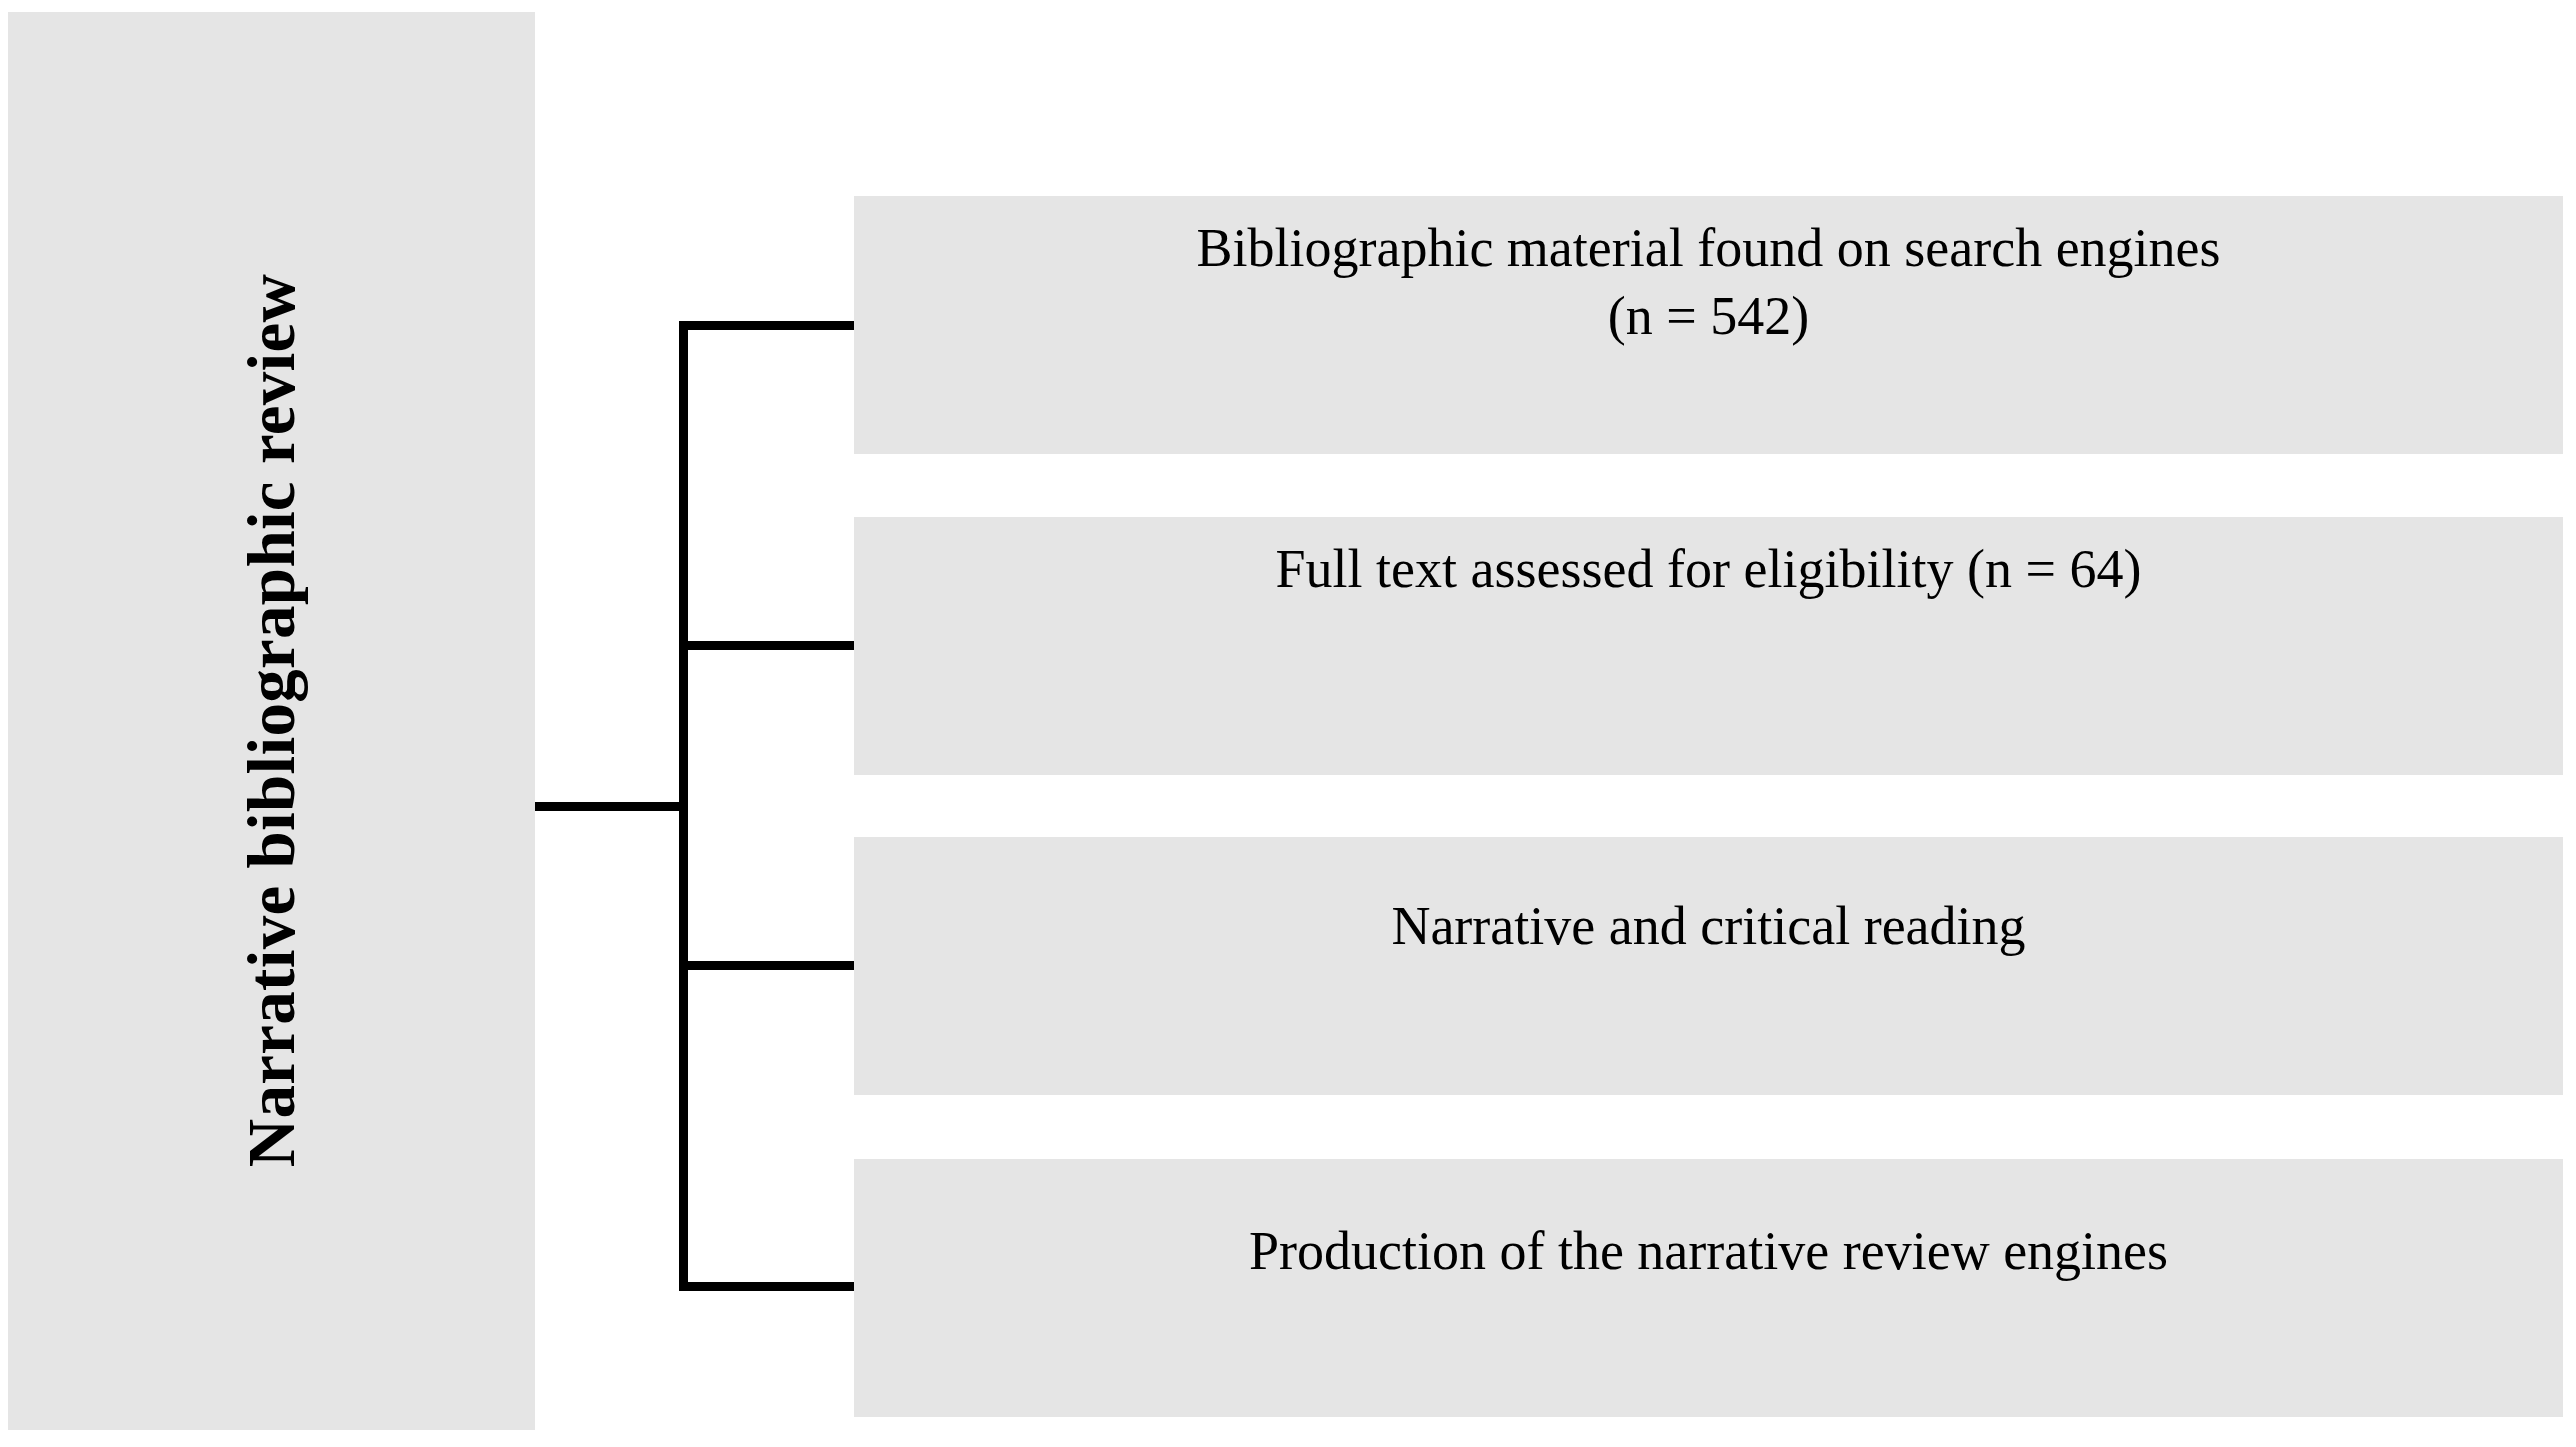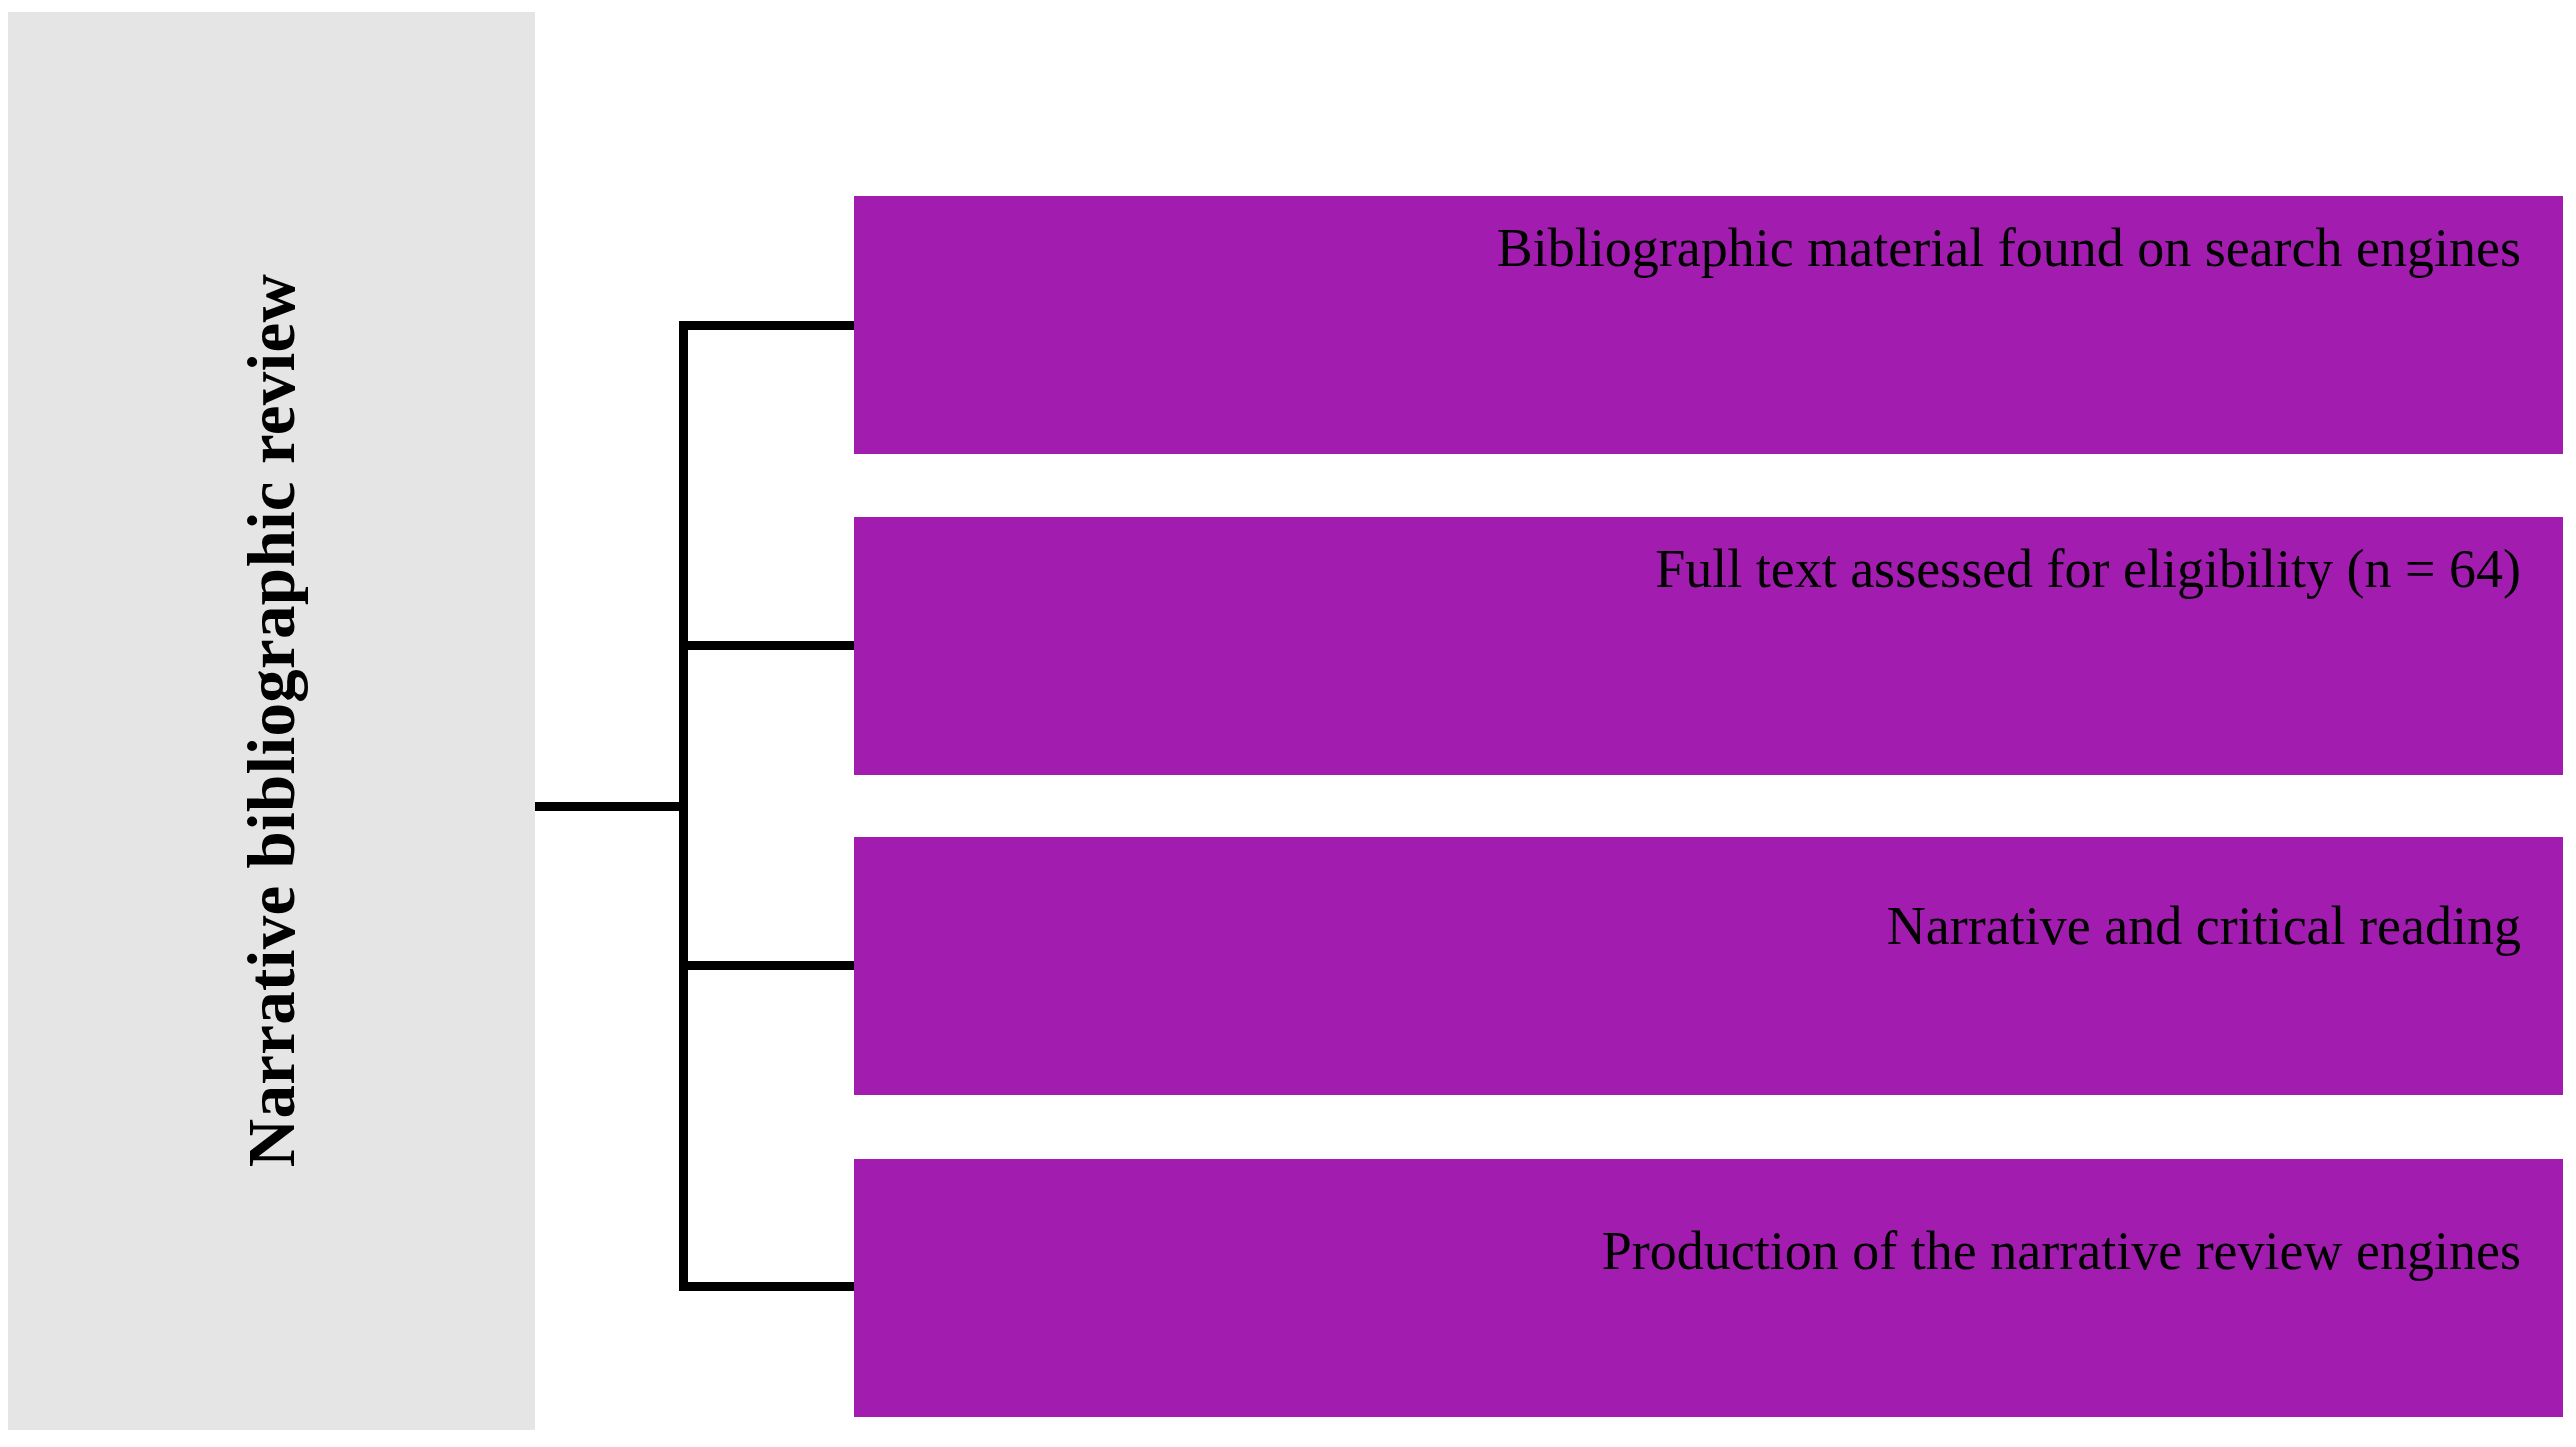--- a/index.html
+++ b/index.html
@@ -77,24 +77,24 @@
   .branch-2 { top: 641px; }
   .branch-3 { top: 961px; }
   .branch-4 { top: 1282px; }
 
   
   .step-box {
     position: absolute;
     left: 854px;
     width: 1709px;
     height: 258px;
-    background: #a21caf;
+    background: #e5e5e5;
     box-sizing: border-box;
     padding: 19.4px 42px 0 42px;
-    text-align: right;
+    text-align: center;
   }
   .step-box-1 { top: 196px; }
   .step-box-2 { top: 517px; }
   .step-box-3 { top: 837px; }
   .step-box-4 { top: 1159px; }
 
   .step-text {
     font-family: "Liberation Serif", "DejaVu Serif", serif;
     font-weight: normal;
     font-size: 54px;
@@ -118,20 +118,21 @@
     <div class="line trunk-h"></div>
     <div class="line spine-v"></div>
     <div class="line branch-h branch-1"></div>
     <div class="line branch-h branch-2"></div>
     <div class="line branch-h branch-3"></div>
     <div class="line branch-h branch-4"></div>
   </div>
 
   <div class="step-box step-box-1">
     <div class="step-text">Bibliographic material found on search engines</div>
+    <div class="step-text">(n = 542)</div>
   </div>
 
   <div class="step-box step-box-2">
     <div class="step-text">Full text assessed for eligibility (n = 64)</div>
   </div>
 
   <div class="step-box step-box-3">
     <div class="step-text">Narrative and critical reading</div>
   </div>
 

